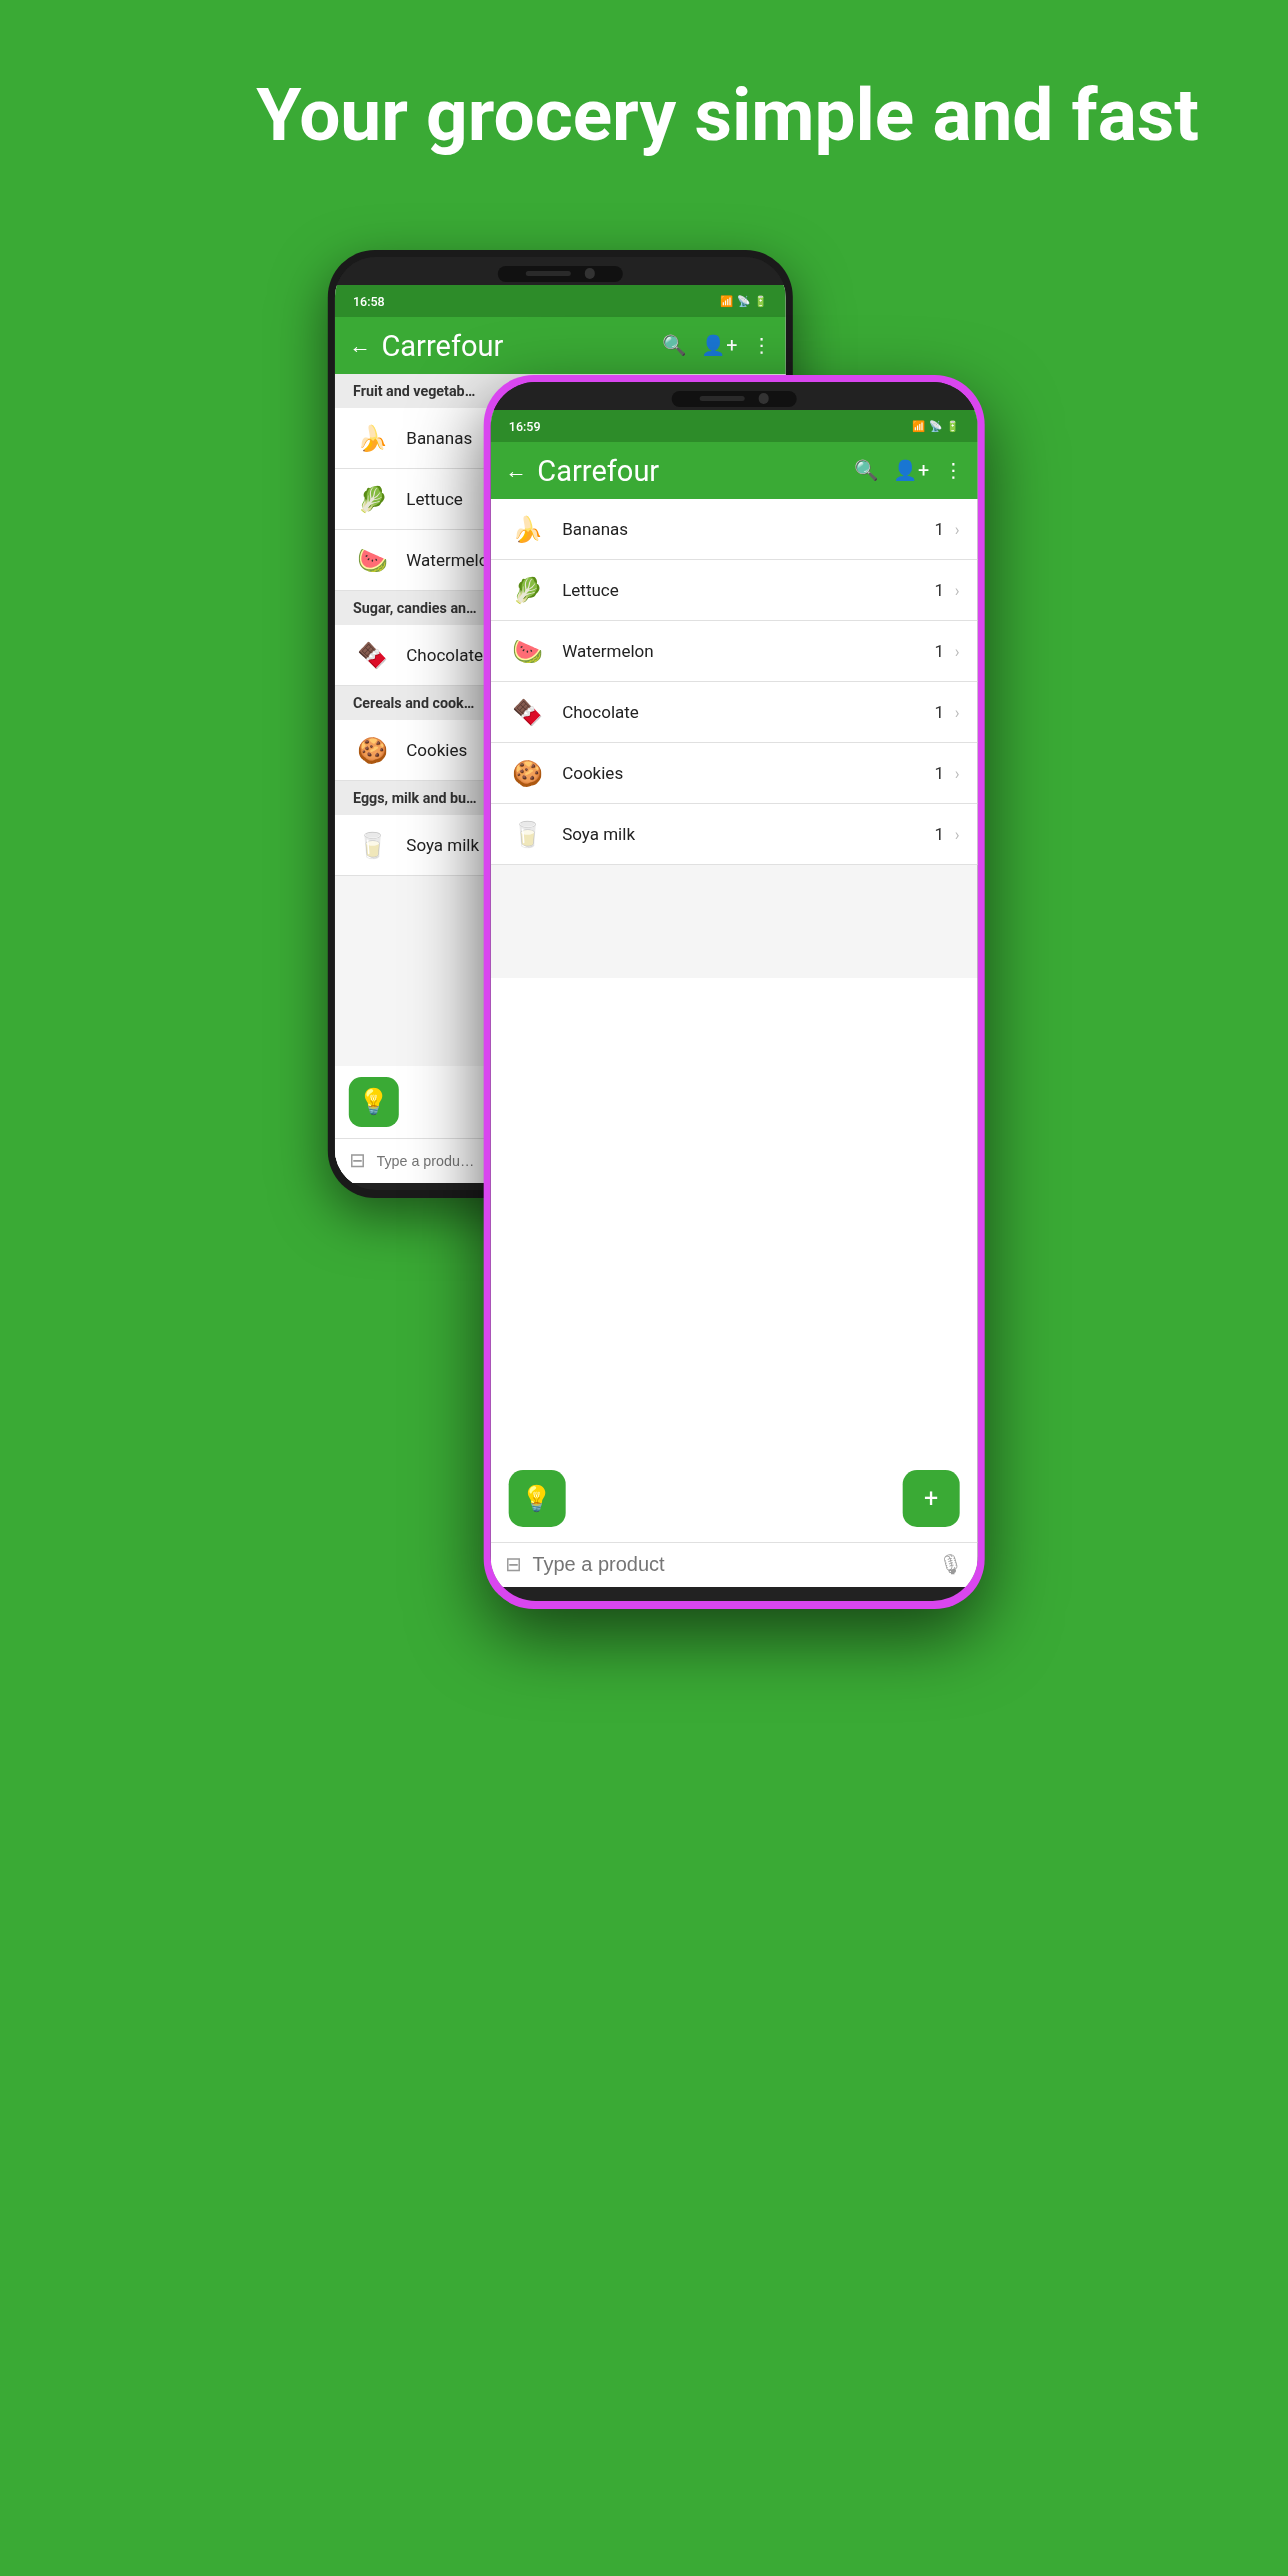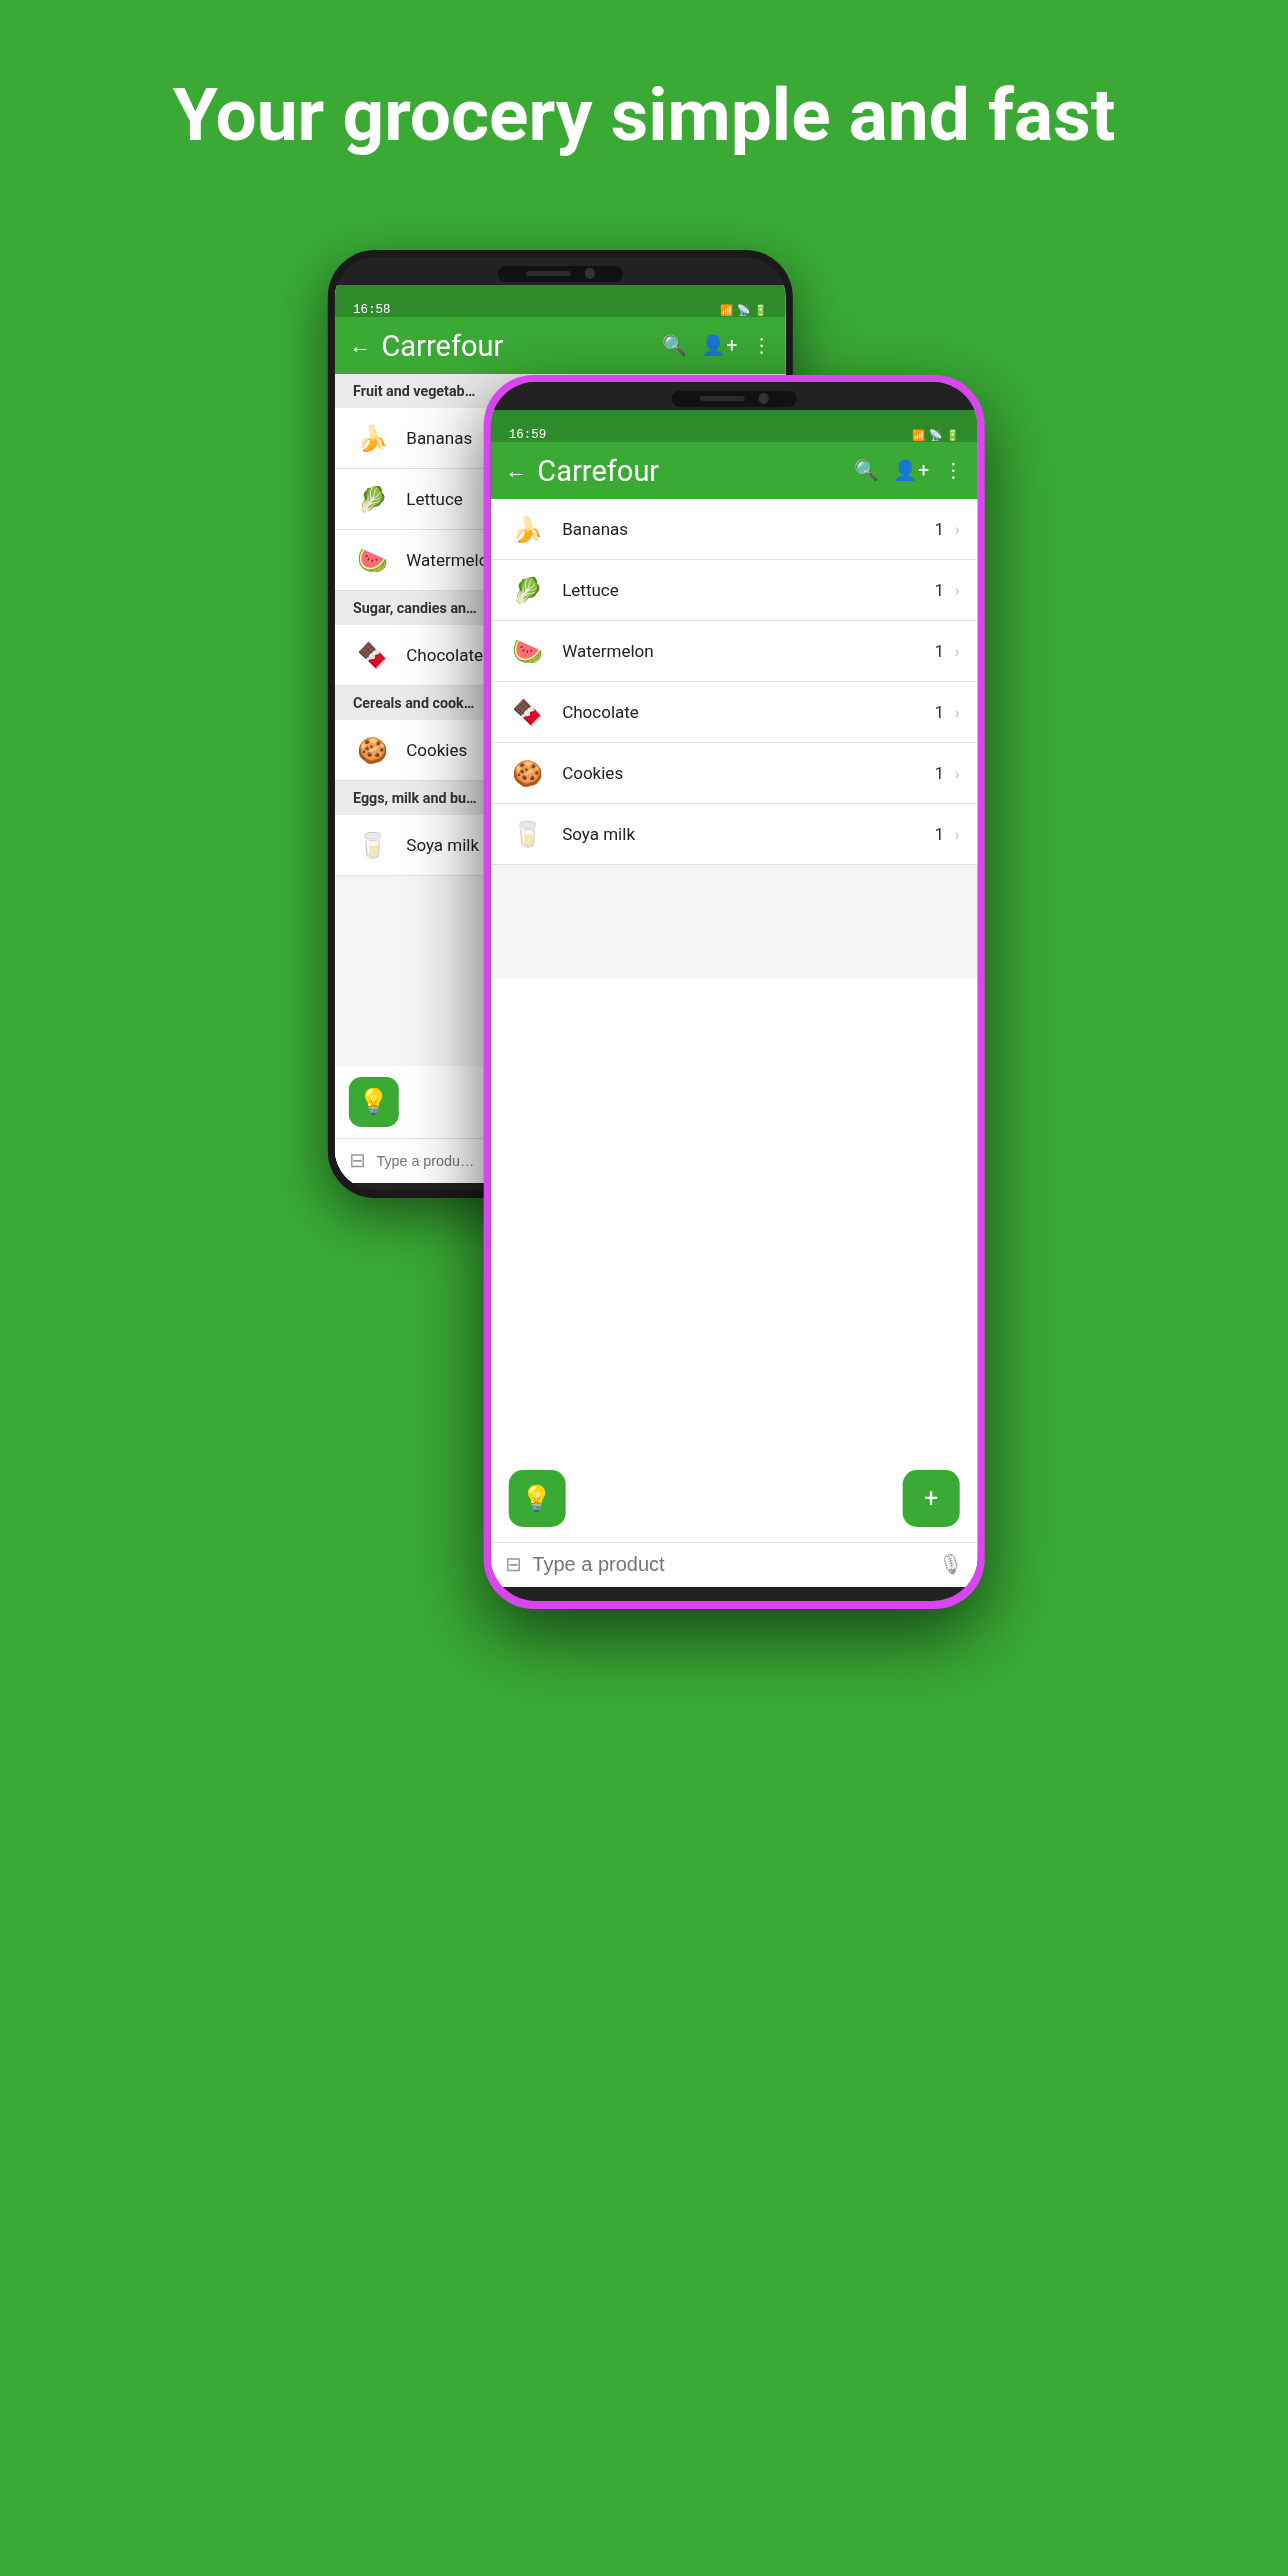--- a/index.html
+++ b/index.html
@@ -6,21 +6,21 @@
     body {
       width: 1288px;
       height: 2576px;
       background-color: #3aaa35;
       font-family: 'Roboto', Arial, sans-serif;
       overflow: hidden;
       position: relative;
     }
 
     .hero-title {
-      text-align: center;
+      text-align: right;
       color: white;
       font-size: 73px;
       font-weight: 700;
       padding: 72px 89px 54px;
       line-height: 1.2;
     }
 
     .phones-container {
       position: relative;
       width: 100%;
@@ -75,27 +75,26 @@
       background: #222;
       border-radius: 45px;
       overflow: hidden;
     }
 
     
     .status-bar {
       background: #2d8c29;
       height: 32px;
       display: flex;
-      align-items: flex-end;
+      align-items: center;
       justify-content: space-between;
       padding: 0 18px;
       color: white;
       font-size: 12.5px;
       font-weight: 500;
-      font-family: Liberation Mono, monospace;
     }
 
     .status-bar-icons {
       display: flex;
       align-items: center;
       gap: 3.6px;
       font-size: 10.7px;
     }
 
     

